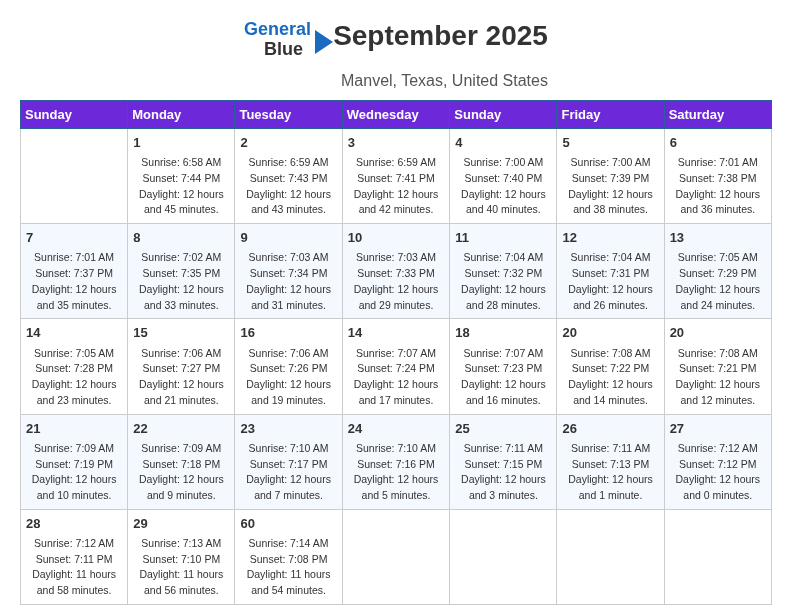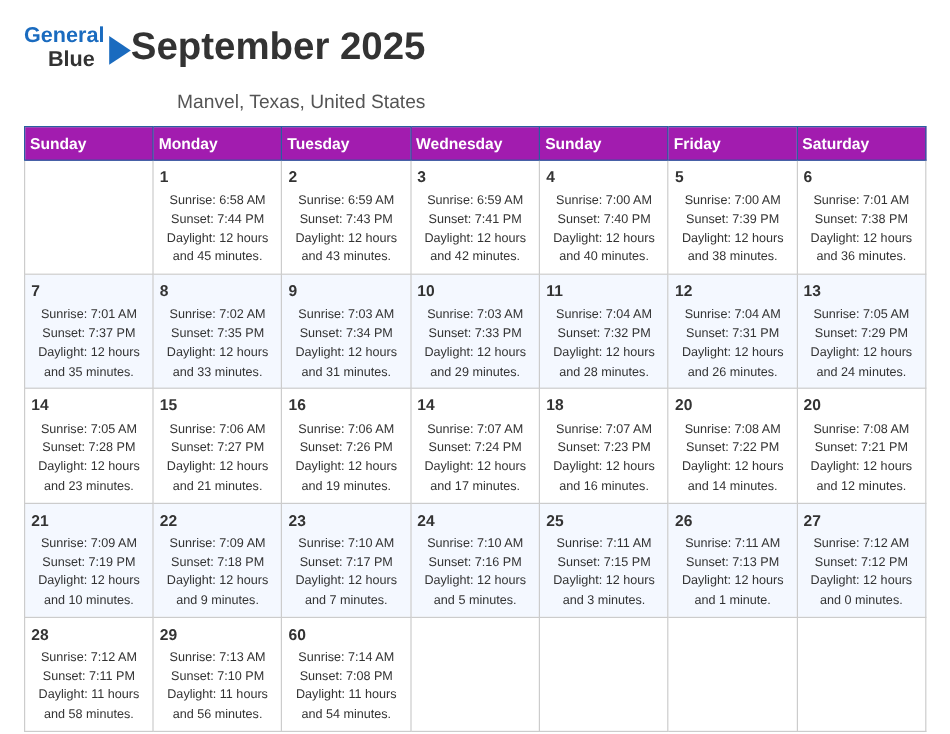--- a/index.html
+++ b/index.html
@@ -5,58 +5,58 @@
     * { box-sizing: border-box; margin: 0; padding: 0; }
     body {
       font-family: Arial, sans-serif;
       background: #fff;
       width: 792px;
       min-height: 612px;
       padding: 20px;
     }
     .header {
       display: flex;
-      justify-content: flex-start;
+      justify-content: center;
       align-items: flex-start;
       margin-bottom: 10px;
     }
     .logo {
       display: flex;
       align-items: center;
       gap: 4px;
     }
     .logo-arrow {
       width: 0;
       height: 0;
       border-top: 12px solid transparent;
       border-bottom: 12px solid transparent;
       border-left: 18px solid #1a6bbf;
       margin-top: 4px;
     }
     .title-block {
       text-align: right;
     }
     .title-block h1 {
-      font-size: 32px;
+      font-size: 28px;
       font-weight: bold;
       color: #333;
     }
     .title-block h2 {
       font-size: 16px;
       font-weight: normal;
       color: #555;
       margin-top: 20px;
     }
     .calendar {
       width: 100%;
       border-collapse: collapse;
       font-size: 11px;
     }
     .calendar thead th {
-      background: #a21caf;
+      background: #6d28d9;
       color: #fff;
       padding: 6px 4px;
       text-align: left;
       font-size: 13px;
       font-weight: bold;
       border: 1px solid #2a5f9e;
     }
     .calendar tbody td {
       vertical-align: top;
       padding: 5px 5px;

